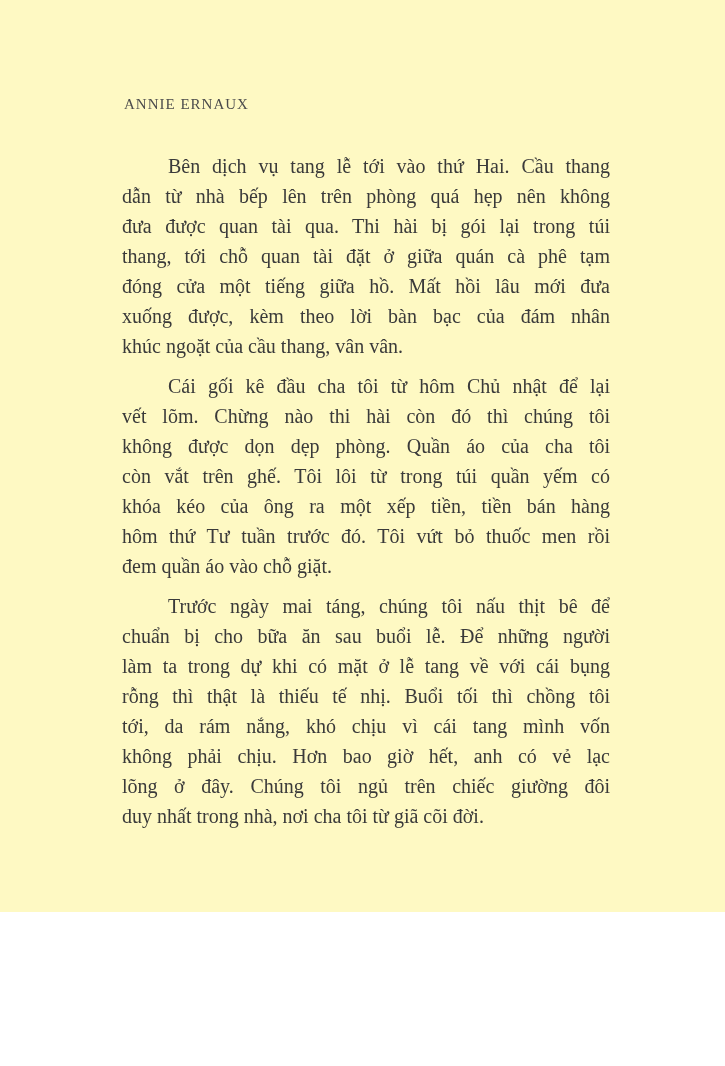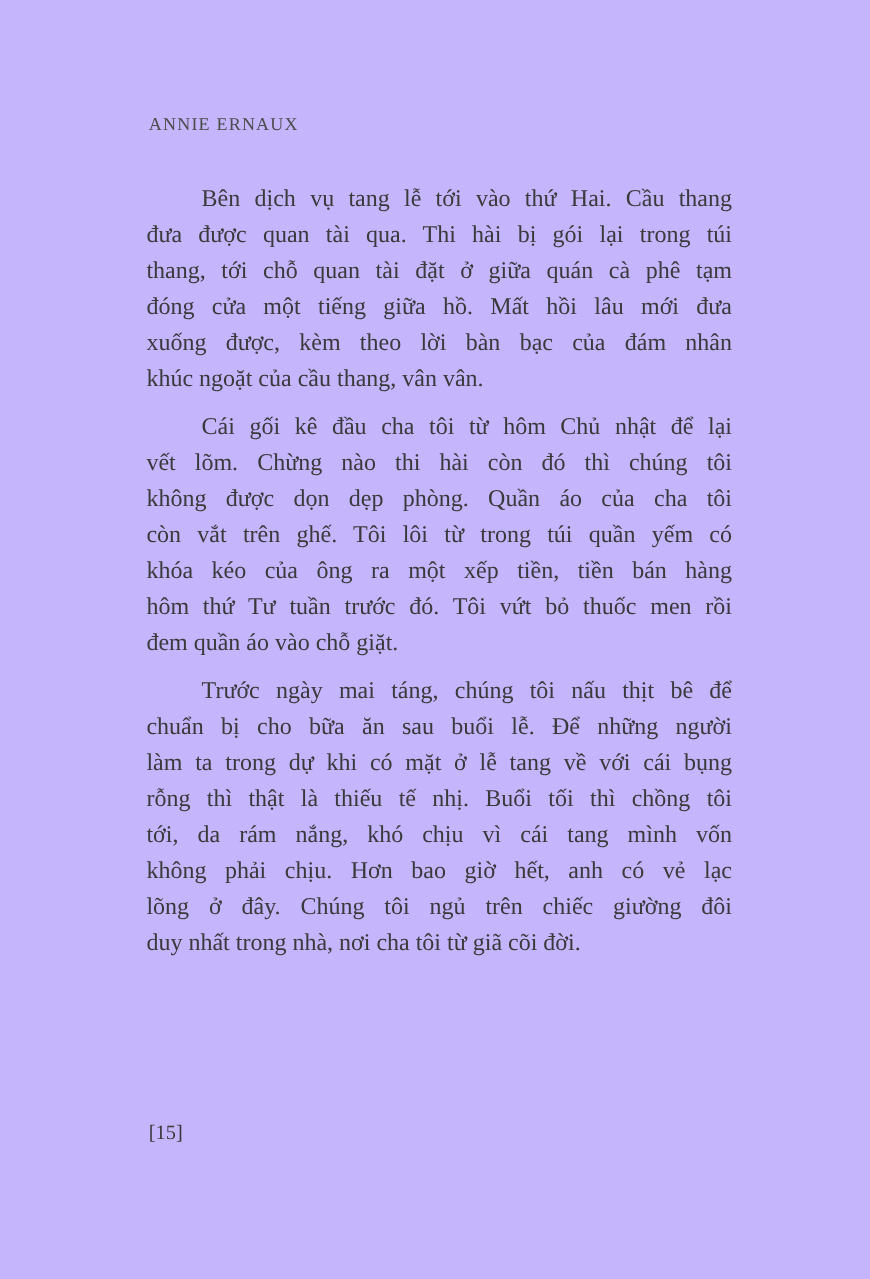--- a/index.html
+++ b/index.html
@@ -3,22 +3,22 @@
 <meta charset="utf-8">
 <style>
   html, body {
     margin: 0;
     padding: 0;
     background: #ffffff;
   }
   .page {
     position: relative;
     width: 725px;
-    height: 1066px;
-    background: #c4b5fd;
+    height: 912px;
+    background: #fef9c3;
     font-family: "Liberation Serif", "DejaVu Serif", serif;
     color: #3a3a3a;
     overflow: hidden;
   }
   .running-header {
     position: absolute;
     left: 124px;
     top: 96px;
     font-size: 15px;
     letter-spacing: 1px;
@@ -59,20 +59,21 @@
 <body>
 
 <div class="page">
 
   <div class="running-header">ANNIE ERNAUX</div>
 
   <div class="body-text">
 
     <div class="paragraph">
       <div class="line first">Bên dịch vụ tang lễ tới vào thứ Hai. Cầu thang</div>
+      <div class="line">dẫn từ nhà bếp lên trên phòng quá hẹp nên không</div>
       <div class="line">đưa được quan tài qua. Thi hài bị gói lại trong túi</div>
       <div class="line">thang, tới chỗ quan tài đặt ở giữa quán cà phê tạm</div>
       <div class="line">đóng cửa một tiếng giữa hồ. Mất hồi lâu mới đưa</div>
       <div class="line">xuống được, kèm theo lời bàn bạc của đám nhân</div>
       <div class="line last">khúc ngoặt của cầu thang, vân vân.</div>
     </div>
 
     <div class="paragraph">
       <div class="line first">Cái gối kê đầu cha tôi từ hôm Chủ nhật để lại</div>
       <div class="line">vết lõm. Chừng nào thi hài còn đó thì chúng tôi</div>

